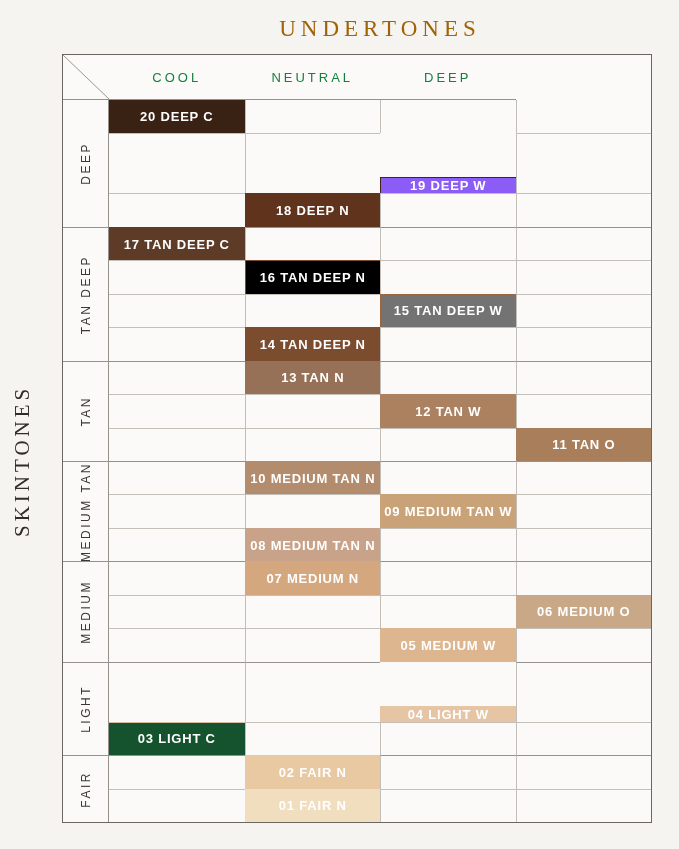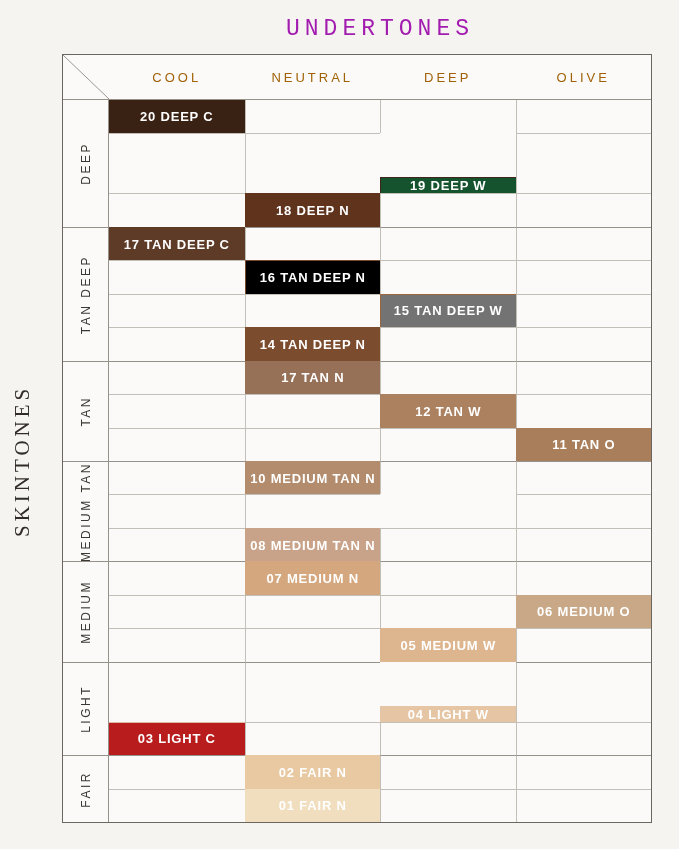--- a/index.html
+++ b/index.html
@@ -4,22 +4,22 @@
 <style>
   html,body{margin:0;padding:0;}
   body{
     width:679px;height:849px;position:relative;overflow:hidden;
     background:#F6F4F1;
     font-family:"Liberation Sans", sans-serif;
   }
   .title{
     position:absolute;left:108px;top:16px;width:544px;
     text-align:center;
-    font-family:Liberation Mono, monospace;
-    font-size:23px;letter-spacing:5px;color:#a21caf;
+    font-family:Liberation Serif, serif;
+    font-size:23px;letter-spacing:5px;color:#a16207;
   }
   .side-title{
     position:absolute;left:6px;top:99px;height:724px;width:32px;
     display:flex;align-items:center;justify-content:center;
     font-family:"Liberation Serif", serif;
     font-size:21px;letter-spacing:4px;color:#312C27;
     writing-mode:vertical-rl;transform:rotate(180deg);
   }
   .table{
     position:absolute;left:62px;top:54px;width:590px;height:769px;
@@ -27,21 +27,21 @@
     border:1px solid #6B6660;
     background:#FBFAF8;
     display:grid;
     grid-template-columns:46px repeat(4,1fr);
   }
   .corner{position:relative;grid-column:1;grid-row:1;border-bottom:1px solid #96918B;}
   .corner svg{position:absolute;left:0;top:0;width:100%;height:100%;display:block;}
   .hcell{
     grid-row:1;border-bottom:1px solid #96918B;
     display:flex;align-items:center;justify-content:center;
-    font-size:13px;letter-spacing:3px;color:#a16207;
+    font-size:13px;letter-spacing:3px;color:#15803d;
   }
   .gcell{
     grid-column:1;border-right:1px solid #96918B;
     display:flex;align-items:center;justify-content:center;
   }
   .gcell span{
     writing-mode:vertical-rl;transform:rotate(180deg);
     font-size:12px;letter-spacing:2.5px;color:#3B3733;white-space:nowrap;
   }
   .cell{
@@ -63,21 +63,20 @@
   <div class="table" style="grid-template-rows: 45px repeat(20, 1fr);">
     <div class="corner">
       <svg viewBox="0 0 46 45" preserveAspectRatio="none">
         <line x1="0" y1="0" x2="46" y2="45" stroke="#9A958F" stroke-width="1"></line>
       </svg>
     </div>
 
   <div class="hcell" style="grid-column: 2;">COOL</div>
       <div class="hcell" style="grid-column: 3;">NEUTRAL</div>
       <div class="hcell" style="grid-column: 4;">DEEP</div>
-      <div class="hcell" style="grid-column: 5;">OLIVE</div>
       <div class="gcell" style="grid-row: 2 / 5;">
         <span>DEEP</span>
       </div>
       <div class="gcell" style="grid-row: 5 / 9; border-top: 1px solid rgb(150, 145, 139);">
         <span>TAN DEEP</span>
       </div>
       <div class="gcell" style="grid-row: 9 / 12; border-top: 1px solid rgb(150, 145, 139);">
         <span>TAN</span>
       </div>
       <div class="gcell" style="grid-row: 12 / 15; border-top: 1px solid rgb(150, 145, 139);">
@@ -93,21 +92,21 @@
         <span>FAIR</span>
       </div>
       <div class="cell" style="grid-area: 2 / 2; background: rgb(57, 33, 20);">
         <span class="shade-label">20 DEEP C</span>
       </div>
       <div class="cell" style="grid-area: 2 / 3; border-left: 1px solid rgb(194, 190, 184);"></div>
       <div class="cell" style="grid-area: 2 / 4; border-left: 1px solid rgb(194, 190, 184);"></div>
       <div class="cell" style="grid-area: 2 / 5; border-left: 1px solid rgb(194, 190, 184);"></div>
       <div class="cell" style="grid-area: 3 / 2; border-top: 1px solid rgb(194, 190, 184);"></div>
       <div class="cell" style="grid-area: 3 / 3; border-top: 1px solid rgb(194, 190, 184); border-left: 1px solid rgb(194, 190, 184);"></div>
-      <div class="cell" style="grid-area: 3 / 4; border-top: 1px solid rgb(64, 37, 24); border-left: 1px solid rgb(64, 37, 24); background: #14532d; margin-top: 44px;">
+      <div class="cell" style="grid-area: 3 / 4; border-top: 1px solid rgb(64, 37, 24); border-left: 1px solid rgb(64, 37, 24); background: #8b5cf6; margin-top: 44px;">
         <span class="shade-label">19 DEEP W</span>
       </div>
       <div class="cell" style="grid-area: 3 / 5; border-top: 1px solid rgb(194, 190, 184); border-left: 1px solid rgb(194, 190, 184);"></div>
       <div class="cell" style="grid-area: 4 / 2; border-top: 1px solid rgb(194, 190, 184);"></div>
       <div class="cell" style="grid-area: 4 / 3; border-top: 1px solid rgb(96, 51, 29); border-left: 1px solid rgb(96, 51, 29); background: rgb(96, 51, 29);">
         <span class="shade-label">18 DEEP N</span>
       </div>
       <div class="cell" style="grid-area: 4 / 4; border-top: 1px solid rgb(194, 190, 184); border-left: 1px solid rgb(194, 190, 184);"></div>
       <div class="cell" style="grid-area: 4 / 5; border-top: 1px solid rgb(194, 190, 184); border-left: 1px solid rgb(194, 190, 184);"></div>
       <div class="cell" style="grid-area: 5 / 2; border-top: 1px solid rgb(94, 59, 39); background: rgb(94, 59, 39); justify-content: center;">
@@ -129,21 +128,21 @@
       </div>
       <div class="cell" style="grid-area: 7 / 5; border-top: 1px solid rgb(194, 190, 184); border-left: 1px solid rgb(194, 190, 184);"></div>
       <div class="cell" style="grid-area: 8 / 2; border-top: 1px solid rgb(194, 190, 184);"></div>
       <div class="cell" style="grid-area: 8 / 3; border-top: 1px solid rgb(124, 76, 46); border-left: 1px solid rgb(124, 76, 46); background: rgb(124, 76, 46);">
         <span class="shade-label">14 TAN DEEP N</span>
       </div>
       <div class="cell" style="grid-area: 8 / 4; border-top: 1px solid rgb(194, 190, 184); border-left: 1px solid rgb(194, 190, 184);"></div>
       <div class="cell" style="grid-area: 8 / 5; border-top: 1px solid rgb(194, 190, 184); border-left: 1px solid rgb(194, 190, 184);"></div>
       <div class="cell" style="grid-area: 9 / 2; border-top: 1px solid rgb(150, 145, 139);"></div>
       <div class="cell" style="grid-area: 9 / 3; border-top: 1px solid rgb(150, 113, 87); border-left: 1px solid rgb(150, 113, 87); background: rgb(150, 113, 87);">
-        <span class="shade-label">17 TAN N</span>
+        <span class="shade-label">13 TAN N</span>
       </div>
       <div class="cell" style="grid-area: 9 / 4; border-top: 1px solid rgb(150, 145, 139); border-left: 1px solid rgb(194, 190, 184);"></div>
       <div class="cell" style="grid-area: 9 / 5; border-top: 1px solid rgb(150, 145, 139); border-left: 1px solid rgb(194, 190, 184);"></div>
       <div class="cell" style="grid-area: 10 / 2; border-top: 1px solid rgb(194, 190, 184);"></div>
       <div class="cell" style="grid-area: 10 / 3; border-top: 1px solid rgb(194, 190, 184); border-left: 1px solid rgb(194, 190, 184);"></div>
       <div class="cell" style="grid-area: 10 / 4; border-top: 1px solid rgb(171, 129, 96); border-left: 1px solid rgb(171, 129, 96); background: rgb(171, 129, 96);">
         <span class="shade-label">12 TAN W</span>
       </div>
       <div class="cell" style="grid-area: 10 / 5; border-top: 1px solid rgb(194, 190, 184); border-left: 1px solid rgb(194, 190, 184);"></div>
       <div class="cell" style="grid-area: 11 / 2; border-top: 1px solid rgb(194, 190, 184);"></div>
@@ -153,20 +152,23 @@
         <span class="shade-label">11 TAN O</span>
       </div>
       <div class="cell" style="grid-area: 12 / 2; border-top: 1px solid rgb(150, 145, 139);"></div>
       <div class="cell" style="grid-area: 12 / 3; border-top: 1px solid rgb(178, 140, 109); border-left: 1px solid rgb(178, 140, 109); background: rgb(178, 140, 109);">
         <span class="shade-label">10 MEDIUM TAN N</span>
       </div>
       <div class="cell" style="grid-area: 12 / 4; border-top: 1px solid rgb(150, 145, 139); border-left: 1px solid rgb(194, 190, 184);"></div>
       <div class="cell" style="grid-area: 12 / 5; border-top: 1px solid rgb(150, 145, 139); border-left: 1px solid rgb(194, 190, 184);"></div>
       <div class="cell" style="grid-area: 13 / 2; border-top: 1px solid rgb(194, 190, 184);"></div>
       <div class="cell" style="grid-area: 13 / 3; border-top: 1px solid rgb(194, 190, 184); border-left: 1px solid rgb(194, 190, 184);"></div>
+      <div class="cell" style="grid-area: 13 / 4; border-top: 1px solid rgb(201, 162, 119); border-left: 1px solid rgb(201, 162, 119); background: rgb(201, 162, 119);">
+        <span class="shade-label">09 MEDIUM TAN W</span>
+      </div>
       <div class="cell" style="grid-area: 13 / 5; border-top: 1px solid rgb(194, 190, 184); border-left: 1px solid rgb(194, 190, 184);"></div>
       <div class="cell" style="grid-area: 14 / 2; border-top: 1px solid rgb(194, 190, 184);"></div>
       <div class="cell" style="grid-area: 14 / 3; border-top: 1px solid rgb(200, 163, 137); border-left: 1px solid rgb(200, 163, 137); background: rgb(200, 163, 137);">
         <span class="shade-label">08 MEDIUM TAN N</span>
       </div>
       <div class="cell" style="grid-area: 14 / 4; border-top: 1px solid rgb(194, 190, 184); border-left: 1px solid rgb(194, 190, 184);"></div>
       <div class="cell" style="grid-area: 14 / 5; border-top: 1px solid rgb(194, 190, 184); border-left: 1px solid rgb(194, 190, 184);"></div>
       <div class="cell" style="grid-area: 15 / 2; border-top: 1px solid rgb(150, 145, 139);"></div>
       <div class="cell" style="grid-area: 15 / 3; border-top: 1px solid rgb(212, 167, 126); border-left: 1px solid rgb(212, 167, 126); background: rgb(212, 167, 126);">
         <span class="shade-label">07 MEDIUM N</span>
@@ -184,21 +186,21 @@
       <div class="cell" style="grid-area: 17 / 4; border-top: 1px solid rgb(221, 182, 144); border-left: 1px solid rgb(221, 182, 144); background: rgb(221, 182, 144);">
         <span class="shade-label">05 MEDIUM W</span>
       </div>
       <div class="cell" style="grid-area: 17 / 5; border-top: 1px solid rgb(194, 190, 184); border-left: 1px solid rgb(194, 190, 184);"></div>
       <div class="cell" style="grid-area: 18 / 2; border-top: 1px solid rgb(150, 145, 139);"></div>
       <div class="cell" style="grid-area: 18 / 3; border-top: 1px solid rgb(150, 145, 139); border-left: 1px solid rgb(194, 190, 184);"></div>
       <div class="cell" style="grid-area: 18 / 4; border-top: 1px solid rgb(229, 197, 163); border-left: 1px solid rgb(229, 197, 163); background: rgb(229, 197, 163); margin-top: 44px;">
         <span class="shade-label">04 LIGHT W</span>
       </div>
       <div class="cell" style="grid-area: 18 / 5; border-top: 1px solid rgb(150, 145, 139); border-left: 1px solid rgb(194, 190, 184);"></div>
-      <div class="cell" style="grid-area: 19 / 2; border-top: 1px solid rgb(217, 188, 160); background: #b91c1c;">
+      <div class="cell" style="grid-area: 19 / 2; border-top: 1px solid rgb(217, 188, 160); background: #14532d;">
         <span class="shade-label">03 LIGHT C</span>
       </div>
       <div class="cell" style="grid-area: 19 / 3; border-top: 1px solid rgb(194, 190, 184); border-left: 1px solid rgb(194, 190, 184);"></div>
       <div class="cell" style="grid-area: 19 / 4; border-top: 1px solid rgb(194, 190, 184); border-left: 1px solid rgb(194, 190, 184);"></div>
       <div class="cell" style="grid-area: 19 / 5; border-top: 1px solid rgb(194, 190, 184); border-left: 1px solid rgb(194, 190, 184);"></div>
       <div class="cell" style="grid-area: 20 / 2; border-top: 1px solid rgb(150, 145, 139);"></div>
       <div class="cell" style="grid-area: 20 / 3; border-top: 1px solid rgb(232, 201, 162); border-left: 1px solid rgb(232, 201, 162); background: rgb(232, 201, 162);">
         <span class="shade-label">02 FAIR N</span>
       </div>
       <div class="cell" style="grid-area: 20 / 4; border-top: 1px solid rgb(150, 145, 139); border-left: 1px solid rgb(194, 190, 184);"></div>

